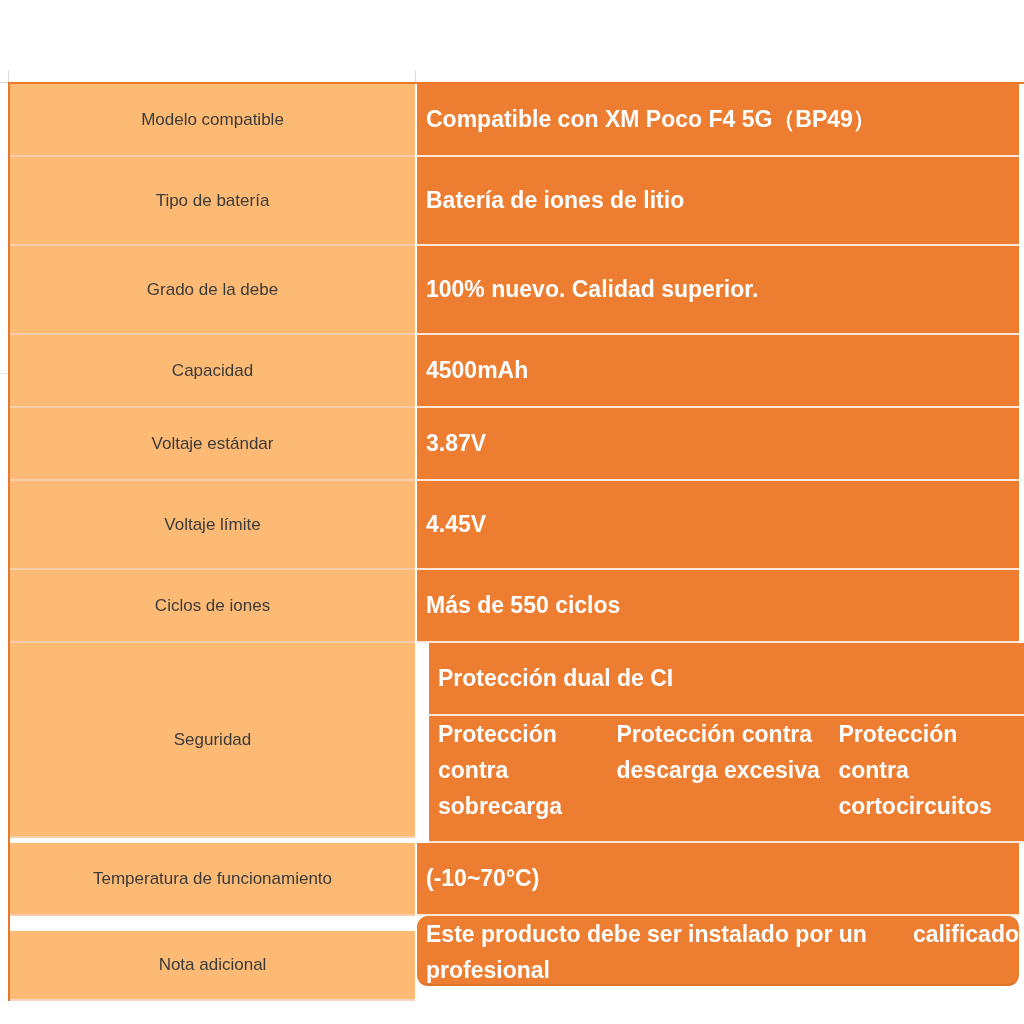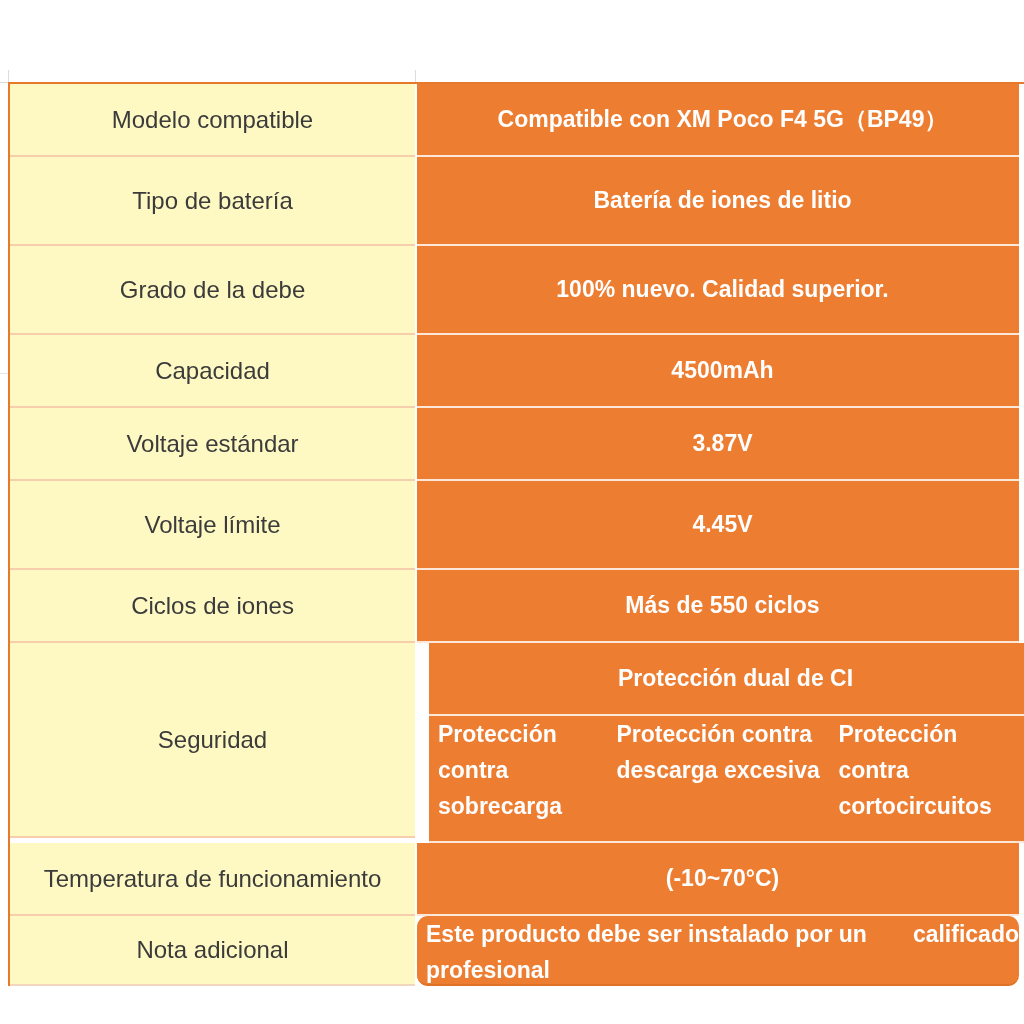--- a/index.html
+++ b/index.html
@@ -6,37 +6,36 @@
   body{
     width:1024px;height:1024px;background:#ffffff;position:relative;
     font-family:"Liberation Sans", sans-serif;overflow:hidden;
   }
   .spec-table{
     position:absolute;left:8px;top:82px;
     border-top:2px solid #E8792A;border-left:2px solid #E8792A;
   }
   .row{display:flex;}
   .cell-l{
-    width:405px;background:#fef9c3;color:#3B3B3B;
+    width:405px;background:#fdba74;color:#3B3B3B;
     display:flex;align-items:center;justify-content:center;
-    font-size:24px;box-sizing:border-box;
+    font-size:17px;box-sizing:border-box;
     border-bottom:2px solid #F7CEAB;text-align:center;
   }
   .cell-r{
     width:602px;margin-left:2px;background:#ED7D31;color:#ffffff;
     display:flex;align-items:center;font-weight:bold;font-size:23px;
     padding-left:9px;box-sizing:border-box;
     border-bottom:2px solid rgba(255,255,255,0.82);
-    justify-content:center;
   }
   .h73{height:73px;} .h72{height:89px;} .h70{height:70px;} .h127{height:127px;} .h200{height:195px;}
   .multi{flex-direction:row;justify-content:center;align-items:flex-start;line-height:36px;}
   .rcol{display:flex;flex-direction:column;margin-left:2px;}
   .rcol .cell-r{margin-left:12px;}
-  .last-l{border-bottom:2px solid #F2D7BE;}
+  .last-l{border-bottom:2px solid #F2D7BE;margin-top:15px;}
   .last-r{border-bottom:2px solid #DF7226;border-radius:11px;}
   .stub{position:absolute;background:#DCDCDC;}
 </style>
 </head>
 <body>
 
 <div class="stub" style="left:8px;top:70px;width:1px;height:12px;"></div>
 <div class="stub" style="left:415px;top:70px;width:1px;height:12px;"></div>
 <div class="stub" style="left:0;top:82px;width:8px;height:1px;"></div>
 <div class="stub" style="left:0;top:373px;width:8px;height:1px;background:#E7E7E7;"></div>

